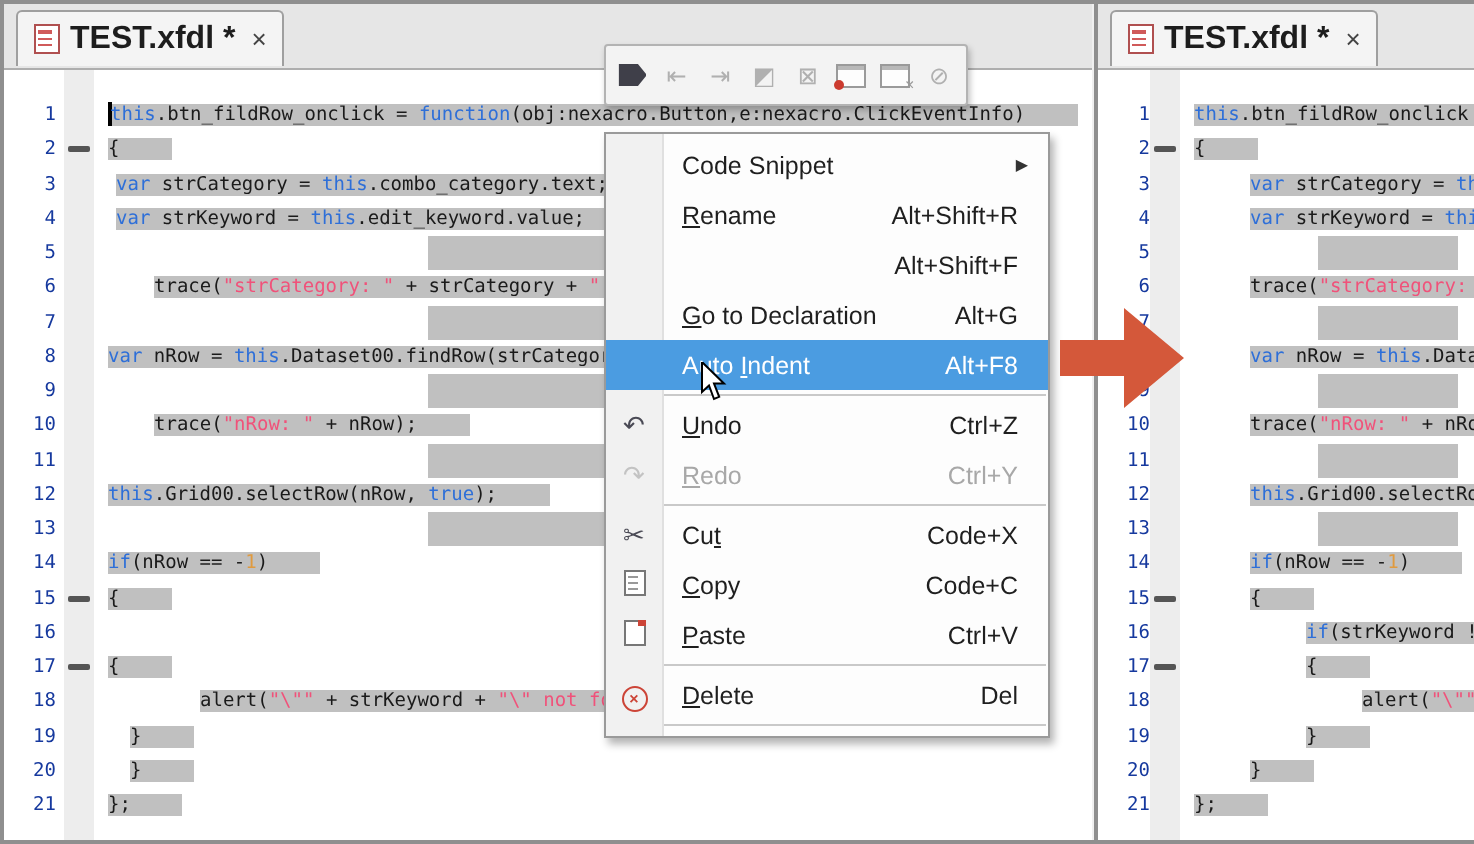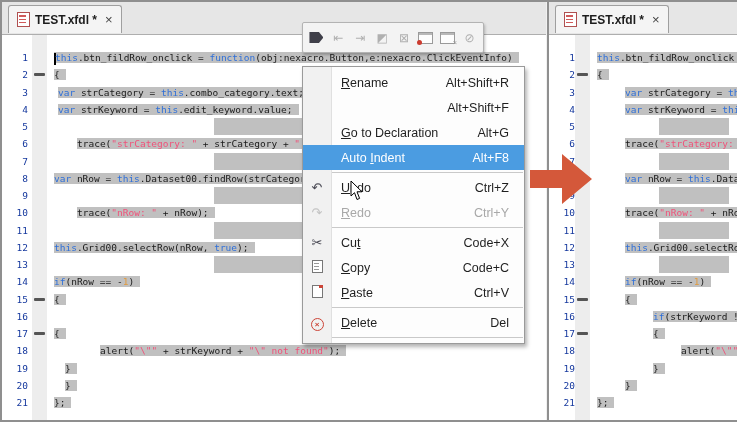--- a/index.html
+++ b/index.html
@@ -10,37 +10,37 @@
 
   
   .pane{position:absolute;top:0;bottom:0;}
   .pane-left{left:0;width:544px;}
   .pane-right{left:545px;width:190px;border-left:2px solid #8f8f8f;box-sizing:border-box;}
   .tabbar{position:absolute;top:0;left:0;right:0;height:32px;background:#e6e6e6;
           border-bottom:1px solid #aeaeae;}
   .tab{position:absolute;top:3px;left:6px;height:28px;background:#f4f4f4;
        border:1px solid #9f9f9f;border-bottom:none;border-radius:3px 3px 0 0;
        display:flex;align-items:center;padding:0 8px;gap:5px;box-sizing:border-box;}
-  .tab-label{font-weight:bold;font-size:12px;color:#1d1d1d;white-space:nowrap;}
+  .tab-label{font-weight:bold;font-size:16px;color:#1d1d1d;white-space:nowrap;}
   .tab-close{font-size:13px;color:#444;line-height:1;margin-left:3px;cursor:pointer;}
   .file-icon{width:11px;height:13px;background:#fff;border:1px solid #b05050;
              position:relative;display:inline-block;}
   .file-icon:before{content:"";position:absolute;left:1px;top:2px;width:7px;height:2px;background:#d05a5a;}
   .file-icon:after{content:"";position:absolute;left:1px;top:6px;width:7px;height:1px;
                    background:#d05a5a;box-shadow:0 3px 0 #d05a5a;}
 
   .editor{position:absolute;top:33px;left:0;right:0;bottom:0;background:#ffffff;overflow:hidden;}
   .code-line{position:absolute;left:0;right:0;height:17.25px;
              font-family:"DejaVu Sans Mono","Liberation Mono",monospace;font-size:9.5px;
              line-height:17.25px;white-space:pre;}
   .ln{position:absolute;left:0;width:26px;text-align:right;color:#16399e;}
   .fold-strip{position:absolute;top:0;bottom:0;width:15px;background:#ededed;}
   .fold-mark{position:absolute;width:11px;height:3px;background:#555;top:7px;border-radius:1px;}
   .code-text{position:absolute;top:0;}
-  .sel{background:#c0c0c0;padding-right:6px;}
+  .sel{background:#c0c0c0;padding-right:26px;}
   .sel-fill{position:absolute;top:0;height:17.25px;background:#c0c0c0;}
   .tk-k{color:#2e6fd8;}
   .tk-s{color:#f0527a;}
   .tk-n{color:#e09a3e;}
   .tk-d{color:#1a1a1a;}
   .caret{display:inline-block;width:2px;height:12px;background:#000;
          vertical-align:middle;margin-right:-1px;}
 
   
   .mini-toolbar{position:absolute;left:300px;top:20px;width:182px;height:31px;
@@ -175,20 +175,25 @@
       <span class="tb-icon">
         <span class="tb-win">
           <span class="cross">×</span>
         </span>
       </span>
       <span class="tb-icon" style="color: rgb(176, 176, 176);">⊘</span>
     </div>
 
   <div class="context-menu" id="context-menu">
     <div class="menu-gutter"></div>
+  <div class="menu-item">
+        <span class="mi-icon"></span>
+        <span class="mi-label">Code Snippet</span>
+        <span class="mi-sub">▶</span>
+      </div>
       <div class="menu-item">
         <span class="mi-icon"></span>
         <span class="mi-label"><u>R</u>ename</span>
         <span class="mi-shortcut">Alt+Shift+R</span>
       </div>
       <div class="menu-item">
         <span class="mi-icon"></span>
         <span class="mi-shortcut">Alt+Shift+F</span>
       </div>
       <div class="menu-item">

